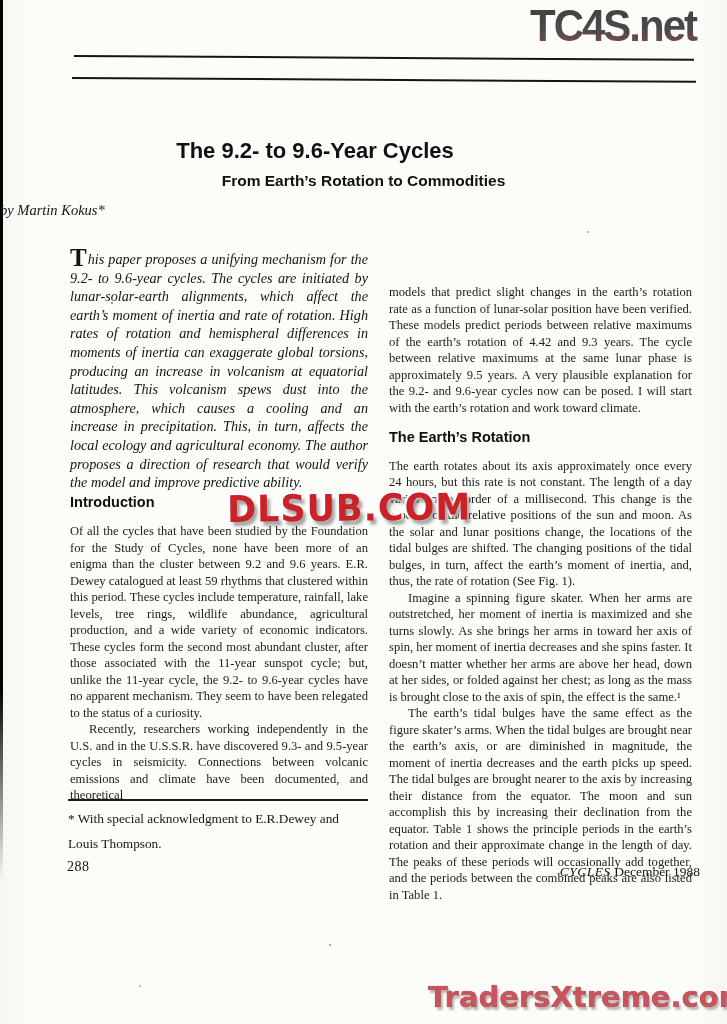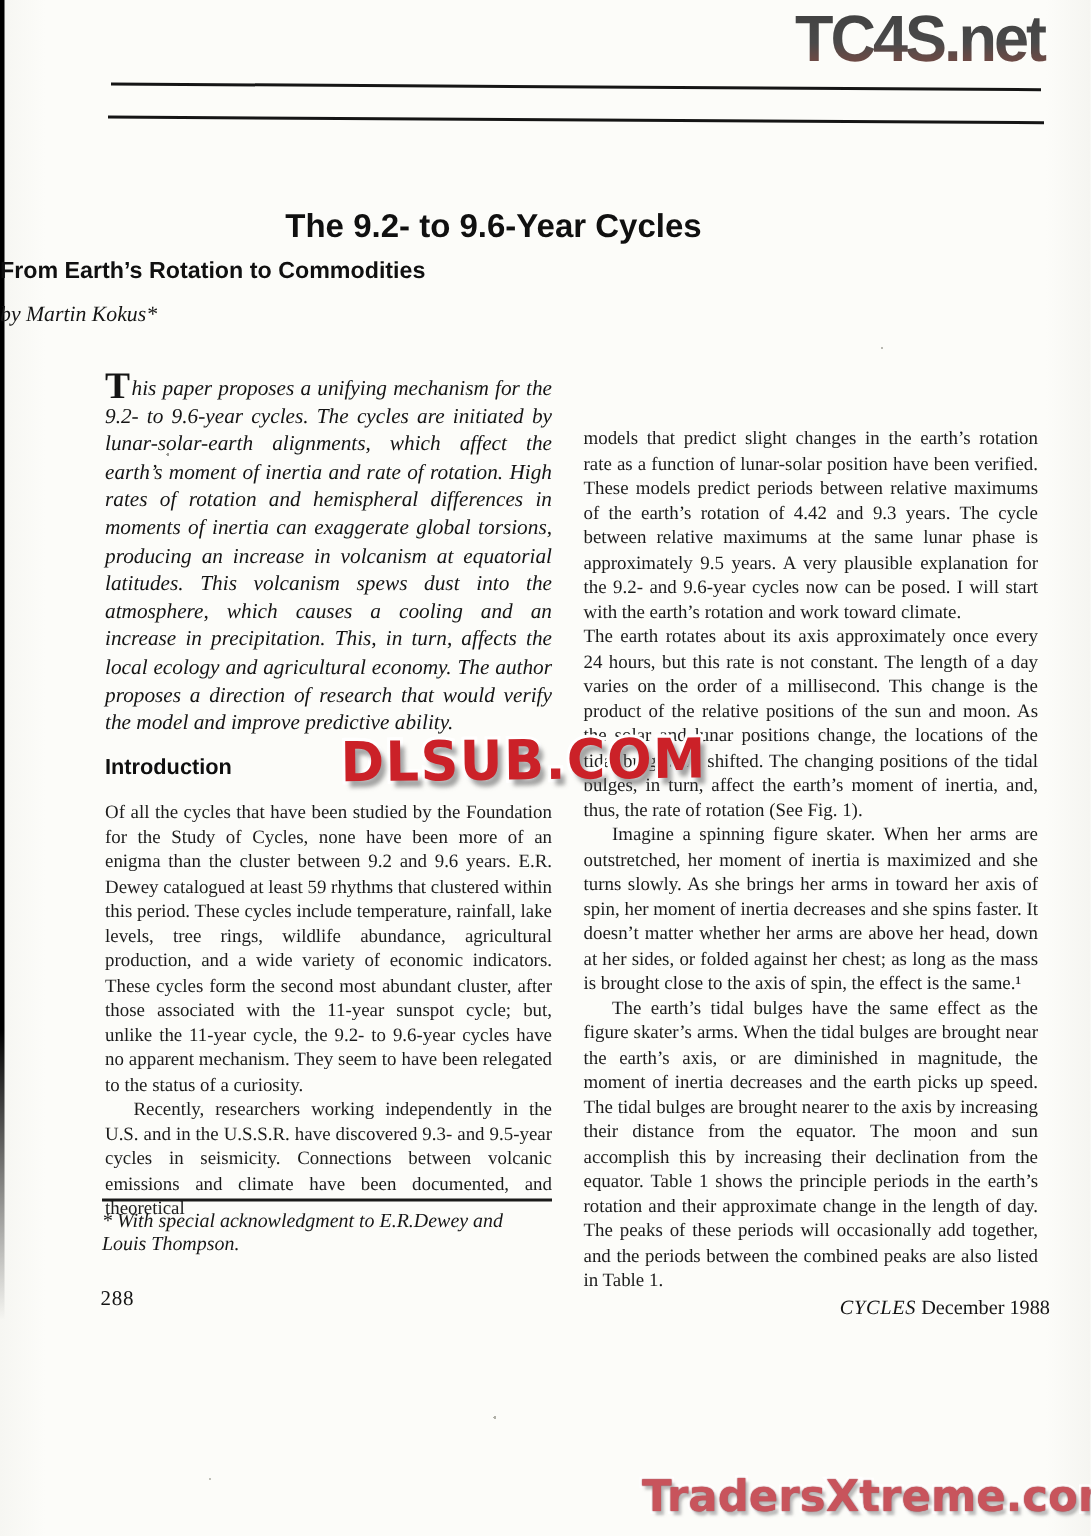--- a/index.html
+++ b/index.html
@@ -31,24 +31,24 @@
   .rule-2{left:72px;top:77px;width:624px;}
   .section-head{
     position:absolute;left:0;top:58px;width:727px;text-align:center;
     font-family:"Liberation Sans",sans-serif;
     font-size:13.5px;letter-spacing:7px;word-spacing:10px;color:#111;
   }
   
   .title{
     position:absolute;left:0;top:138px;width:630px;text-align:center;
     font-family:"Liberation Sans",sans-serif;font-weight:bold;
-    font-size:22px;color:#101010;padding-left:14px;
+    font-size:22px;color:#101010;
   }
   .subtitle{
-    position:absolute;left:0;top:172px;width:727px;text-align:left;
+    position:absolute;left:0;top:172px;width:727px;text-align:center;
     font-family:"Liberation Sans",sans-serif;font-weight:bold;
     font-size:15.5px;color:#101010;
   }
   .byline{
     position:absolute;left:0;top:202px;width:727px;text-align:left;
     font-style:italic;font-size:14.5px;color:#151515;
   }
   
   .col{position:absolute;text-align:justify;font-size:12.6px;line-height:16.5px;}
   .col-left{left:70px;top:250px;width:298px;}
@@ -58,28 +58,28 @@
     text-align:justify;color:#141414;
   }
   .dropcap{
     font-size:25px;font-weight:bold;font-style:normal;
     line-height:14px;vertical-align:-2px;letter-spacing:1px;
   }
   h2.sec{
     font-family:"Liberation Sans",sans-serif;font-weight:bold;
     font-size:14.5px;color:#0f0f0f;margin:0;text-align:left;
   }
-  .col-left h2.sec{margin:12px 0 13px 0;}
+  .col-left h2.sec{margin:2px 0 13px 0;}
   .col-right h2.sec{margin:13px 0 12px 0;}
   .col p{margin:0;}
   .col p.indent{text-indent:19px;}
   .foot-note-rule{position:absolute;left:68px;top:799px;width:300px;height:1.6px;background:#1a1a1a;}
   .footnote{
     position:absolute;left:68px;top:806px;width:300px;
-    font-style:italic;font-size:13.3px;line-height:15px;color:#161616;text-align:left;
+    font-size:13.3px;line-height:25px;color:#161616;text-align:left;
   }
   .page-num{
     position:absolute;left:67px;top:859px;
     font-size:14px;color:#141414;letter-spacing:.5px;
   }
   .journal-line{
     position:absolute;left:400px;top:864px;width:300px;text-align:right;
     font-size:13.5px;color:#141414;
   }
   .journal-line .jname{font-style:italic;letter-spacing:.5px;margin-left:21px;}
@@ -127,20 +127,21 @@
 
   <div class="col col-left">
     <p class="abstract"><span class="dropcap">T</span><span>his paper proposes a unifying mechanism for the 9.2- to 9.6-year cycles. The cycles are initiated by lunar-solar-earth alignments, which affect the earth’s moment of inertia and rate of rotation. High rates of rotation and hemispheral differences in moments of inertia can exaggerate global torsions, producing an increase in volcanism at equatorial latitudes. This volcanism spews dust into the atmosphere, which causes a cooling and an increase in precipitation. This, in turn, affects the local ecology and agricultural economy. The author proposes a direction of research that would verify the model and improve predictive ability.</span></p>
     <h2 class="sec">Introduction</h2>
     <p>Of all the cycles that have been studied by the Foundation for the Study of Cycles, none have been more of an enigma than the cluster between 9.2 and 9.6 years. E.R. Dewey catalogued at least 59 rhythms that clustered within this period. These cycles include temperature, rainfall, lake levels, tree rings, wildlife abundance, agricultural production, and a wide variety of economic indicators. These cycles form the second most abundant cluster, after those associated with the 11-year sunspot cycle; but, unlike the 11-year cycle, the 9.2- to 9.6-year cycles have no apparent mechanism. They seem to have been relegated to the status of a curiosity.</p>
     <p class="indent">Recently, researchers working independently in the U.S. and in the U.S.S.R. have discovered 9.3- and 9.5-year cycles in seismicity. Connections between volcanic emissions and climate have been documented, and theoretical</p>
   </div>
 
   <div class="col col-right">
     <p>models that predict slight changes in the earth’s rotation rate as a function of lunar-solar position have been verified. These models predict periods between relative maximums of the earth’s rotation of 4.42 and 9.3 years. The cycle between relative maximums at the same lunar phase is approximately 9.5 years. A very plausible explanation for the 9.2- and 9.6-year cycles now can be posed. I will start with the earth’s rotation and work toward climate.</p>
+    <h2 class="sec">The Earth’s Rotation</h2>
     <p>The earth rotates about its axis approximately once every 24 hours, but this rate is not constant. The length of a day varies on the order of a millisecond. This change is the product of the relative positions of the sun and moon. As the solar and lunar positions change, the locations of the tidal bulges are shifted. The changing positions of the tidal bulges, in turn, affect the earth’s moment of inertia, and, thus, the rate of rotation (See Fig. 1).</p>
     <p class="indent">Imagine a spinning figure skater. When her arms are outstretched, her moment of inertia is maximized and she turns slowly. As she brings her arms in toward her axis of spin, her moment of inertia decreases and she spins faster. It doesn’t matter whether her arms are above her head, down at her sides, or folded against her chest; as long as the mass is brought close to the axis of spin, the effect is the same.¹</p>
     <p class="indent">The earth’s tidal bulges have the same effect as the figure skater’s arms. When the tidal bulges are brought near the earth’s axis, or are diminished in magnitude, the moment of inertia decreases and the earth picks up speed. The tidal bulges are brought nearer to the axis by increasing their distance from the equator. The moon and sun accomplish this by increasing their declination from the equator. Table 1 shows the principle periods in the earth’s rotation and their approximate change in the length of day. The peaks of these periods will occasionally add together, and the periods between the combined peaks are also listed in Table 1.</p>
   </div>
 
   <div class="foot-note-rule"></div>
   <div class="footnote">* With special acknowledgment to E.R.Dewey and Louis Thompson.</div>
 
   <div class="page-num">288</div>
   <div class="journal-line"><span class="jname">CYCLES</span><span> December 1988</span></div>

